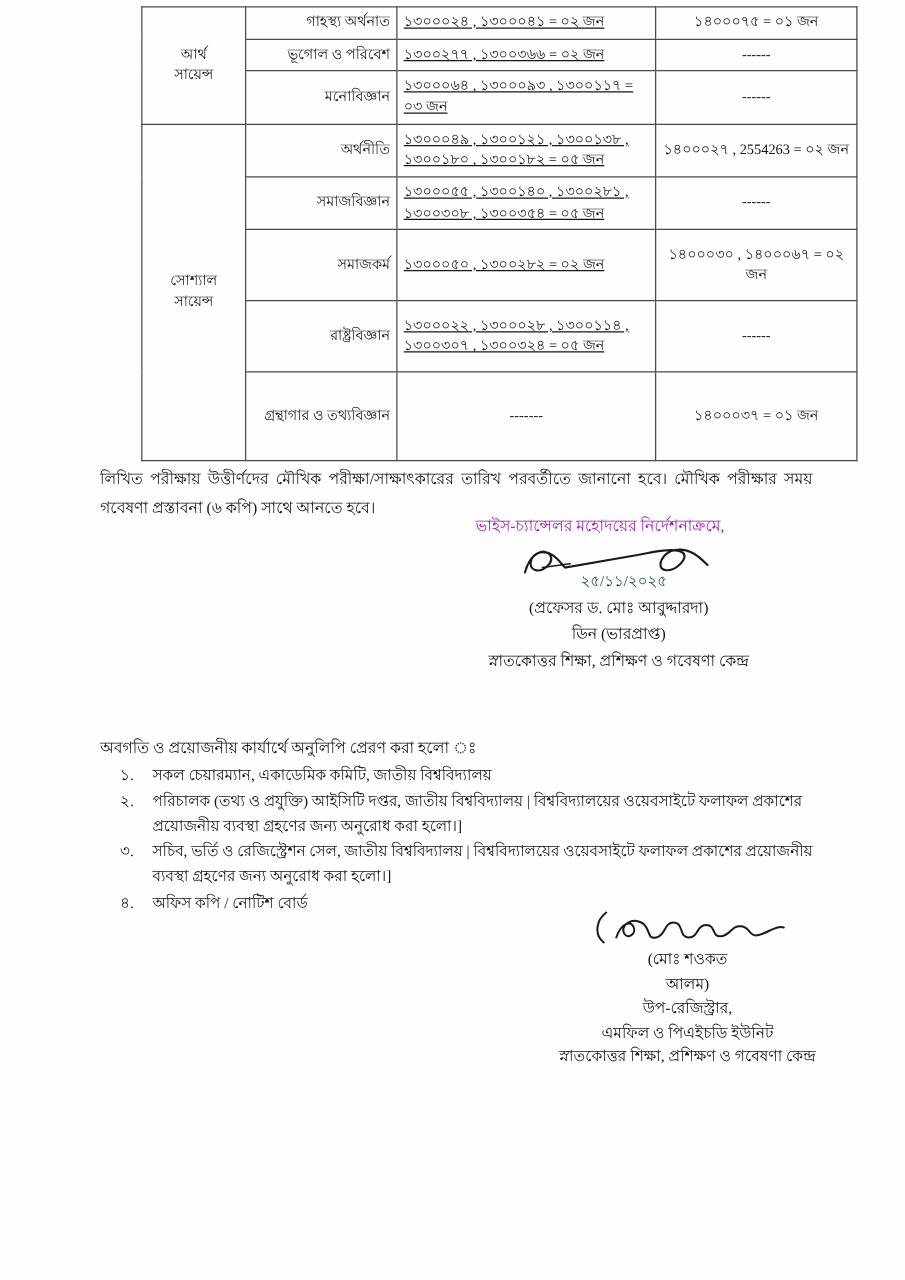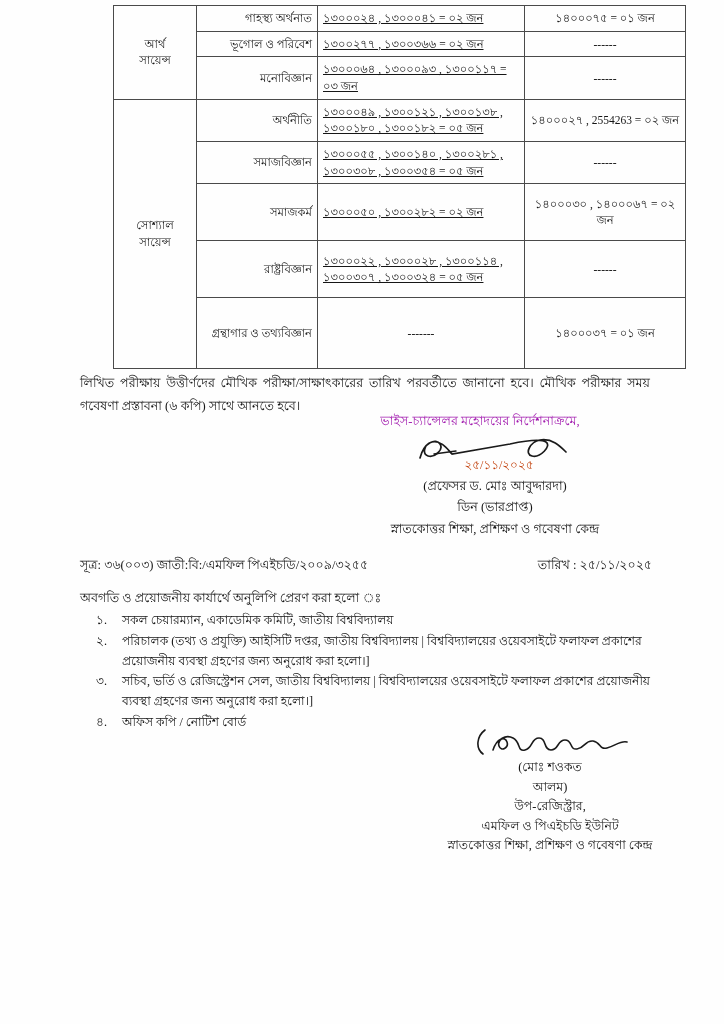--- a/index.html
+++ b/index.html
@@ -103,21 +103,21 @@
     text-align: center;
   }
   .sig-svg {
     display: block;
     margin: 0 auto;
   }
   .sig-date {
     font-size: 12px;
     margin-top: -10px;
     margin-left: 8px;
-    color: #c2410c;
+    color: #14532d;
   }
   .sig-name, .sig-role, .sig-office {
     font-size: 12.6px;
     line-height: 1.7;
     color: #141414;
   }
 
   
   #memo-row {
     position: absolute;
@@ -246,24 +246,20 @@
     <svg class="sig-svg" width="210" height="34" viewBox="0 0 210 34">
       <path d="M30 26 C34 10, 46 6, 50 12 C54 18, 44 26, 38 24 C32 22, 34 12, 42 10 C52 8, 58 18, 62 22 L120 12 C134 9, 150 6, 156 10 C162 14, 150 26, 142 24 C134 22, 140 10, 150 8 C162 6, 170 14, 176 20" fill="none" stroke="#1a1a1a" stroke-width="1.7" stroke-linecap="round"></path>
       <path d="M44 22 L66 19" fill="none" stroke="#1a1a1a" stroke-width="1.4" stroke-linecap="round"></path>
     </svg>
     <div class="sig-date">২৫/১১/২০২৫</div>
     <div class="sig-name">(প্রফেসর ড. মোঃ আবুদ্দারদা)</div>
     <div class="sig-role">ডিন (ভারপ্রাপ্ত)</div>
     <div class="sig-office">স্নাতকোত্তর শিক্ষা, প্রশিক্ষণ ও গবেষণা কেন্দ্র</div>
   </div>
 
-  <div id="memo-row">
-    <span>সূত্র: ৩৬(০০৩) জাতী:বি:/এমফিল পিএইচডি/২০০৯/৩২৫৫</span>
-    <span>তারিখ : ২৫/১১/২০২৫</span>
-  </div>
 
   <div id="dist-header">অবগতি ও প্রয়োজনীয় কার্যার্থে অনুলিপি প্রেরণ করা হলো ঃ</div>
 
   <div id="dist-list">
     <div class="dist-item">
       <span class="dist-num">১.</span>
       <span class="dist-text">সকল চেয়ারম্যান, একাডেমিক কমিটি, জাতীয় বিশ্ববিদ্যালয়</span>
     </div>
     <div class="dist-item">
       <span class="dist-num">২.</span>

